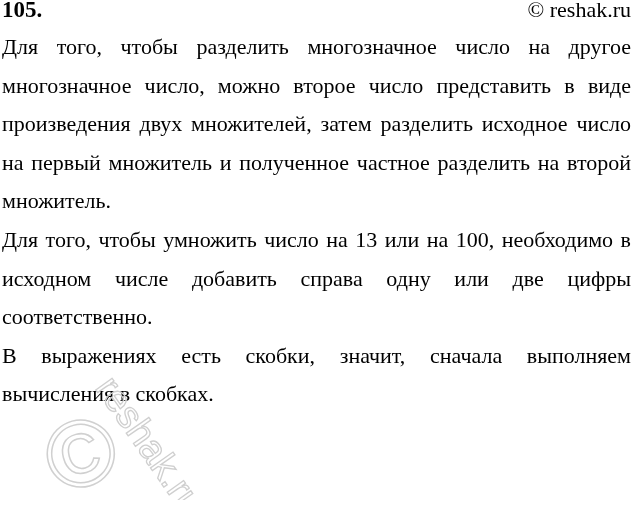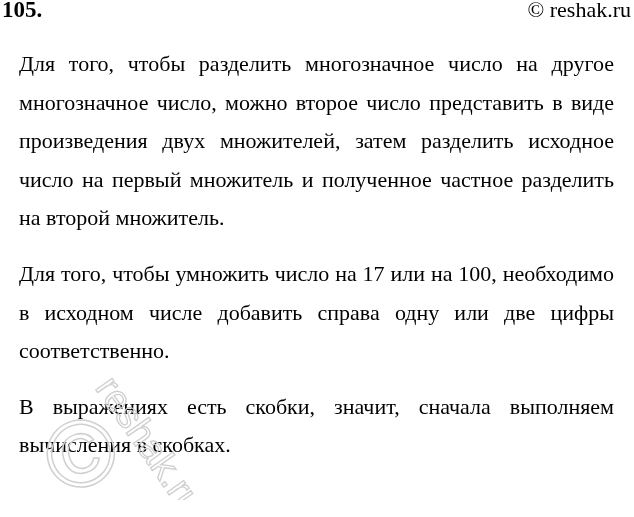--- a/index.html
+++ b/index.html
@@ -2,34 +2,34 @@
 <html><head>
 <meta charset="utf-8">
 <style>
   html, body { margin:0; padding:0; background:#ffffff; }
   body { width:634px; height:517px; position:relative; overflow:hidden;
          font-family:"Liberation Serif", serif; color:#000; }
   .hdr { position:absolute; top:-3px; left:0; width:634px; height:30px; }
   .num { position:absolute; left:2px; top:0; font-weight:bold; font-size:23px; }
   .copy { position:absolute; right:3px; top:0; font-size:22px; }
   .body { position:absolute; left:2px; top:28px; width:629px; font-size:22px; line-height:38.6px; }
-  .para { text-align:justify; text-align-last:left; margin:17px; }
+  .para { text-align:justify; text-align-last:left; margin:0; }
   .wm { position:absolute; left:35px; top:360px; width:210px; height:140px;
         pointer-events:none; }
 </style>
 </head>
 <body>
 
 <div class="hdr">
   <span class="num">105.</span>
   <span class="copy">© reshak.ru</span>
 </div>
 
 <div class="body">
   <p class="para">Для того, чтобы разделить многозначное число на другое многозначное число, можно второе число представить в виде произведения двух множителей, затем разделить исходное число на первый множитель и полученное частное разделить на второй множитель.</p>
-  <p class="para">Для того, чтобы умножить число на 17 или на 100, необходимо в исходном числе добавить справа одну или две цифры соответственно.</p>
+  <p class="para">Для того, чтобы умножить число на 13 или на 100, необходимо в исходном числе добавить справа одну или две цифры соответственно.</p>
   <p class="para">В выражениях есть скобки, значит, сначала выполняем вычисления в скобках.</p>
 </div>
 
 <svg class="wm" viewBox="0 0 210 140">
   <text x="10" y="125" font-family="Liberation Sans, sans-serif" font-size="95" fill="none" stroke="#d0d0d0" stroke-width="1.5" transform="rotate(-15 50 90)">©</text>
   <text x="40" y="75" font-family="Liberation Sans, sans-serif" font-size="38" fill="none" stroke="#cfcfcf" stroke-width="1.3" transform="rotate(55 95 70)">reshak.ru</text>
 </svg>
 
 </body></html>

